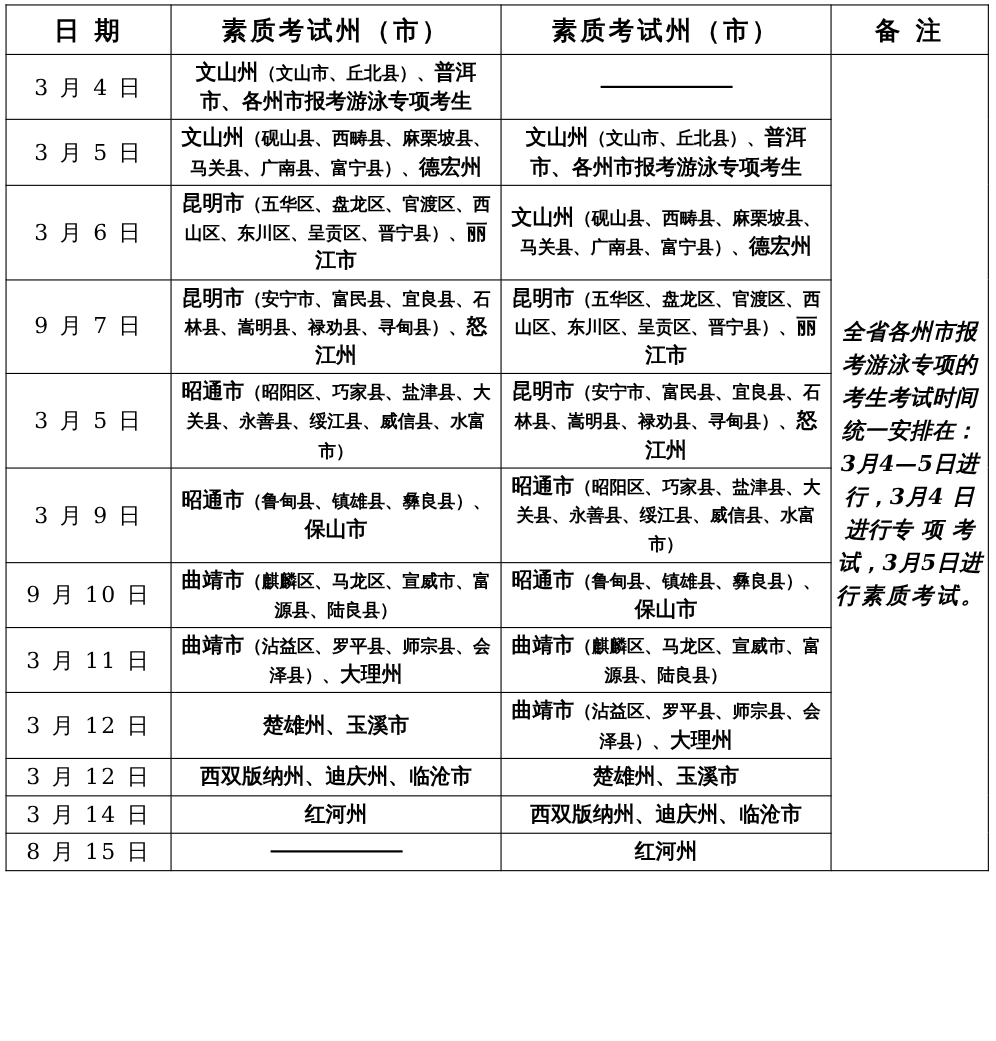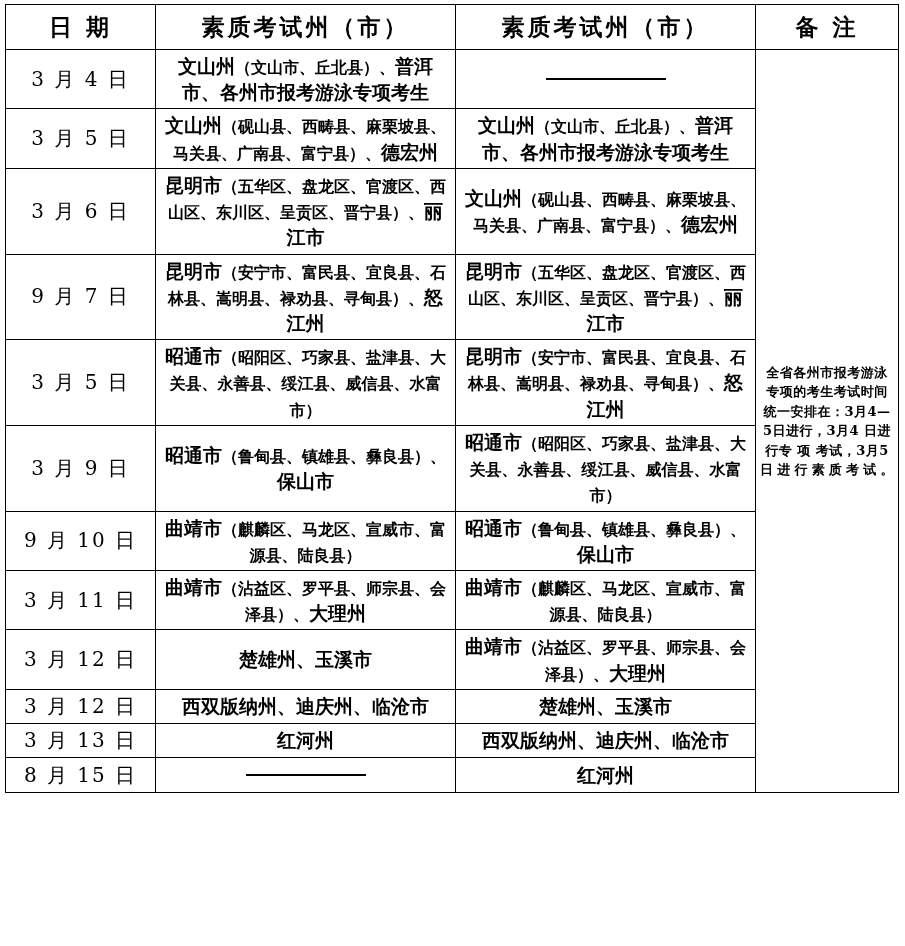--- a/index.html
+++ b/index.html
@@ -61,27 +61,28 @@
     display: inline-block;
     width: 120px;
     border-top: 2px solid #000000;
     vertical-align: middle;
     height: 1px;
     margin: 12px 0;
   }
 
   
   .remark-cell {
-    font-size: 13px;
+    font-size: 20px;
     line-height: 1.5;
     font-weight: bold;
     text-align: justify;
     text-align-last: justify;
     padding: 4px 9px;
     letter-spacing: 0.5px;
+    font-style: italic;
   }
 </style>
 </head>
 <body>
 
 <table id="schedule-table">
   <colgroup>
     <col class="c-date">
     <col class="c-major">
     <col class="c-qual">
@@ -141,21 +142,21 @@
         <td class="date-cell">3 月 12 日</td>
         <td class="content-cell"><span>楚雄州、玉溪市</span></td>
         <td class="content-cell"><span>曲靖市</span><span class="sub">（沾益区、罗平县、师宗县、会泽县）、</span><span>大理州</span></td>
       </tr>
       <tr>
         <td class="date-cell">3 月 12 日</td>
         <td class="content-cell"><span>西双版纳州、迪庆州、临沧市</span></td>
         <td class="content-cell"><span>楚雄州、玉溪市</span></td>
       </tr>
       <tr>
-        <td class="date-cell">3 月 13 日</td>
+        <td class="date-cell">3 月 14 日</td>
         <td class="content-cell"><span>红河州</span></td>
         <td class="content-cell"><span>西双版纳州、迪庆州、临沧市</span></td>
       </tr>
       <tr>
         <td class="date-cell">8 月 15 日</td>
         <td class="content-cell"><span class="dash"></span></td>
         <td class="content-cell"><span>红河州</span></td>
       </tr>
     </tbody>
 </table>

